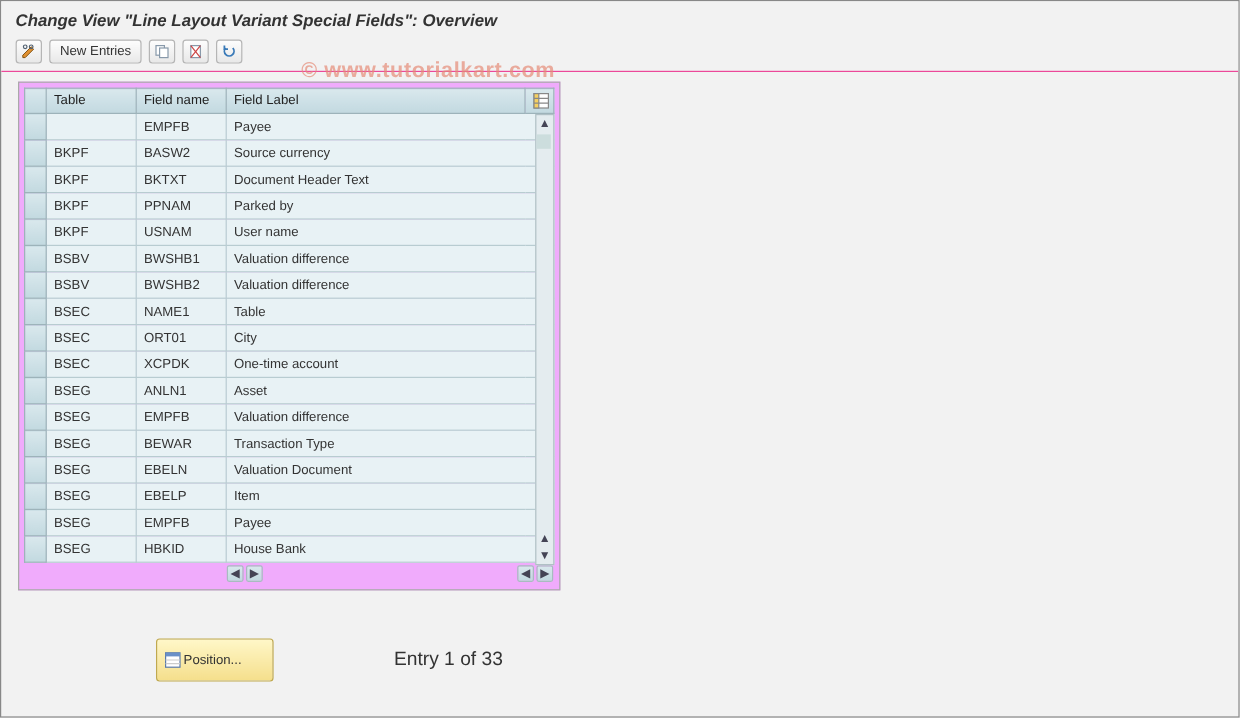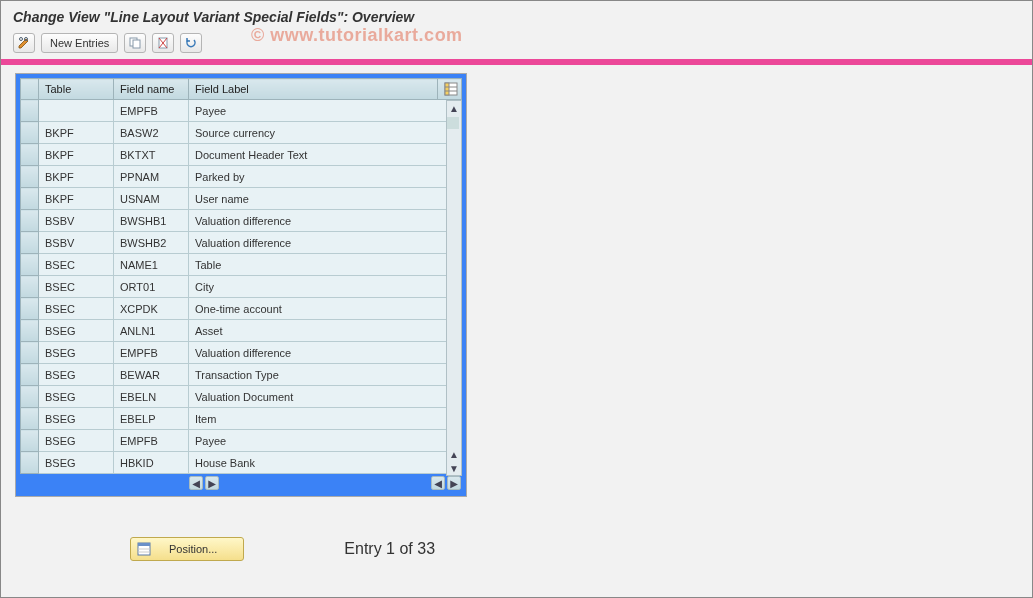--- a/index.html
+++ b/index.html
@@ -21,21 +21,21 @@
       font-weight: bold;
       font-size: 14px;
       color: #333;
     }
     .toolbar {
       background: #f2f2f2;
       padding: 4px 12px 6px;
       display: flex;
       align-items: center;
       gap: 6px;
-      border-bottom: 6px solid #ec4899;
+      border-bottom: 1px solid #ec4899;
     }
     .tb-icon-btn {
       width: 22px;
       height: 20px;
       background: linear-gradient(#fdfdfd,#e8e8e8);
       border: 1px solid #b5b5b5;
       border-radius: 3px;
       display: inline-flex;
       align-items: center;
       justify-content: center;
@@ -53,21 +53,21 @@
       cursor: pointer;
       font-size: 11px;
       padding: 0 8px;
     }
     .content-area {
       padding: 8px 14px;
     }
     .grid-wrapper {
       border: 1px solid #aaa;
       width: 452px;
-      background: #3b82f6;
+      background: #f0abfc;
       position: relative;
       padding: 4px;
     }
     .grid-table {
       border-collapse: collapse;
       width: 100%;
       table-layout: fixed;
     }
     .grid-table th {
       background: linear-gradient(#d9e8ed,#c2d9e0);
@@ -123,44 +123,43 @@
     }
     .hscroll-row .spacer { flex: 0 0 168px; }
     .hscroll-row .harrow {
       width:14px;height:14px;display:inline-flex;align-items:center;justify-content:center;font-size:10px;color:#445;cursor:pointer;
       background:linear-gradient(#d9e8ed,#c2d9e0);border:1px solid #a8bbc0;border-radius:2px;margin:0 1px;
     }
     .hscroll-row .track { flex:1; height:12px; }
     .position-btn {
       display:inline-flex;
       align-items:center;
-      height:24px;
+      height:36px;
       background: linear-gradient(#fff7c8,#f5df8c);
       border: 1px solid #c0a94e;
       border-radius: 3px;
       padding: 0 26px 0 4px;
       cursor:pointer;
-      gap:16px;
     }
     .position-btn .icon-slot {
       width:18px;height:16px;display:flex;align-items:center;justify-content:center;
     }
     .footer-row {
       display:flex;
       align-items:center;
       gap: 100px;
       margin-top: 40px;
       padding-left: 115px;
     }
     .entry-text {
       font-size:16px;color:#333;
     }
     .watermark {
       position:absolute;
-      top: 24px;
+      top: 47px;
       left: 250px;
       font-size: 18px;
       font-weight: bold;
       color: rgba(230,140,120,0.7);
       pointer-events:none;
       letter-spacing:0.5px;
     }
     svg { display:block; }
   </style>
 </head>

